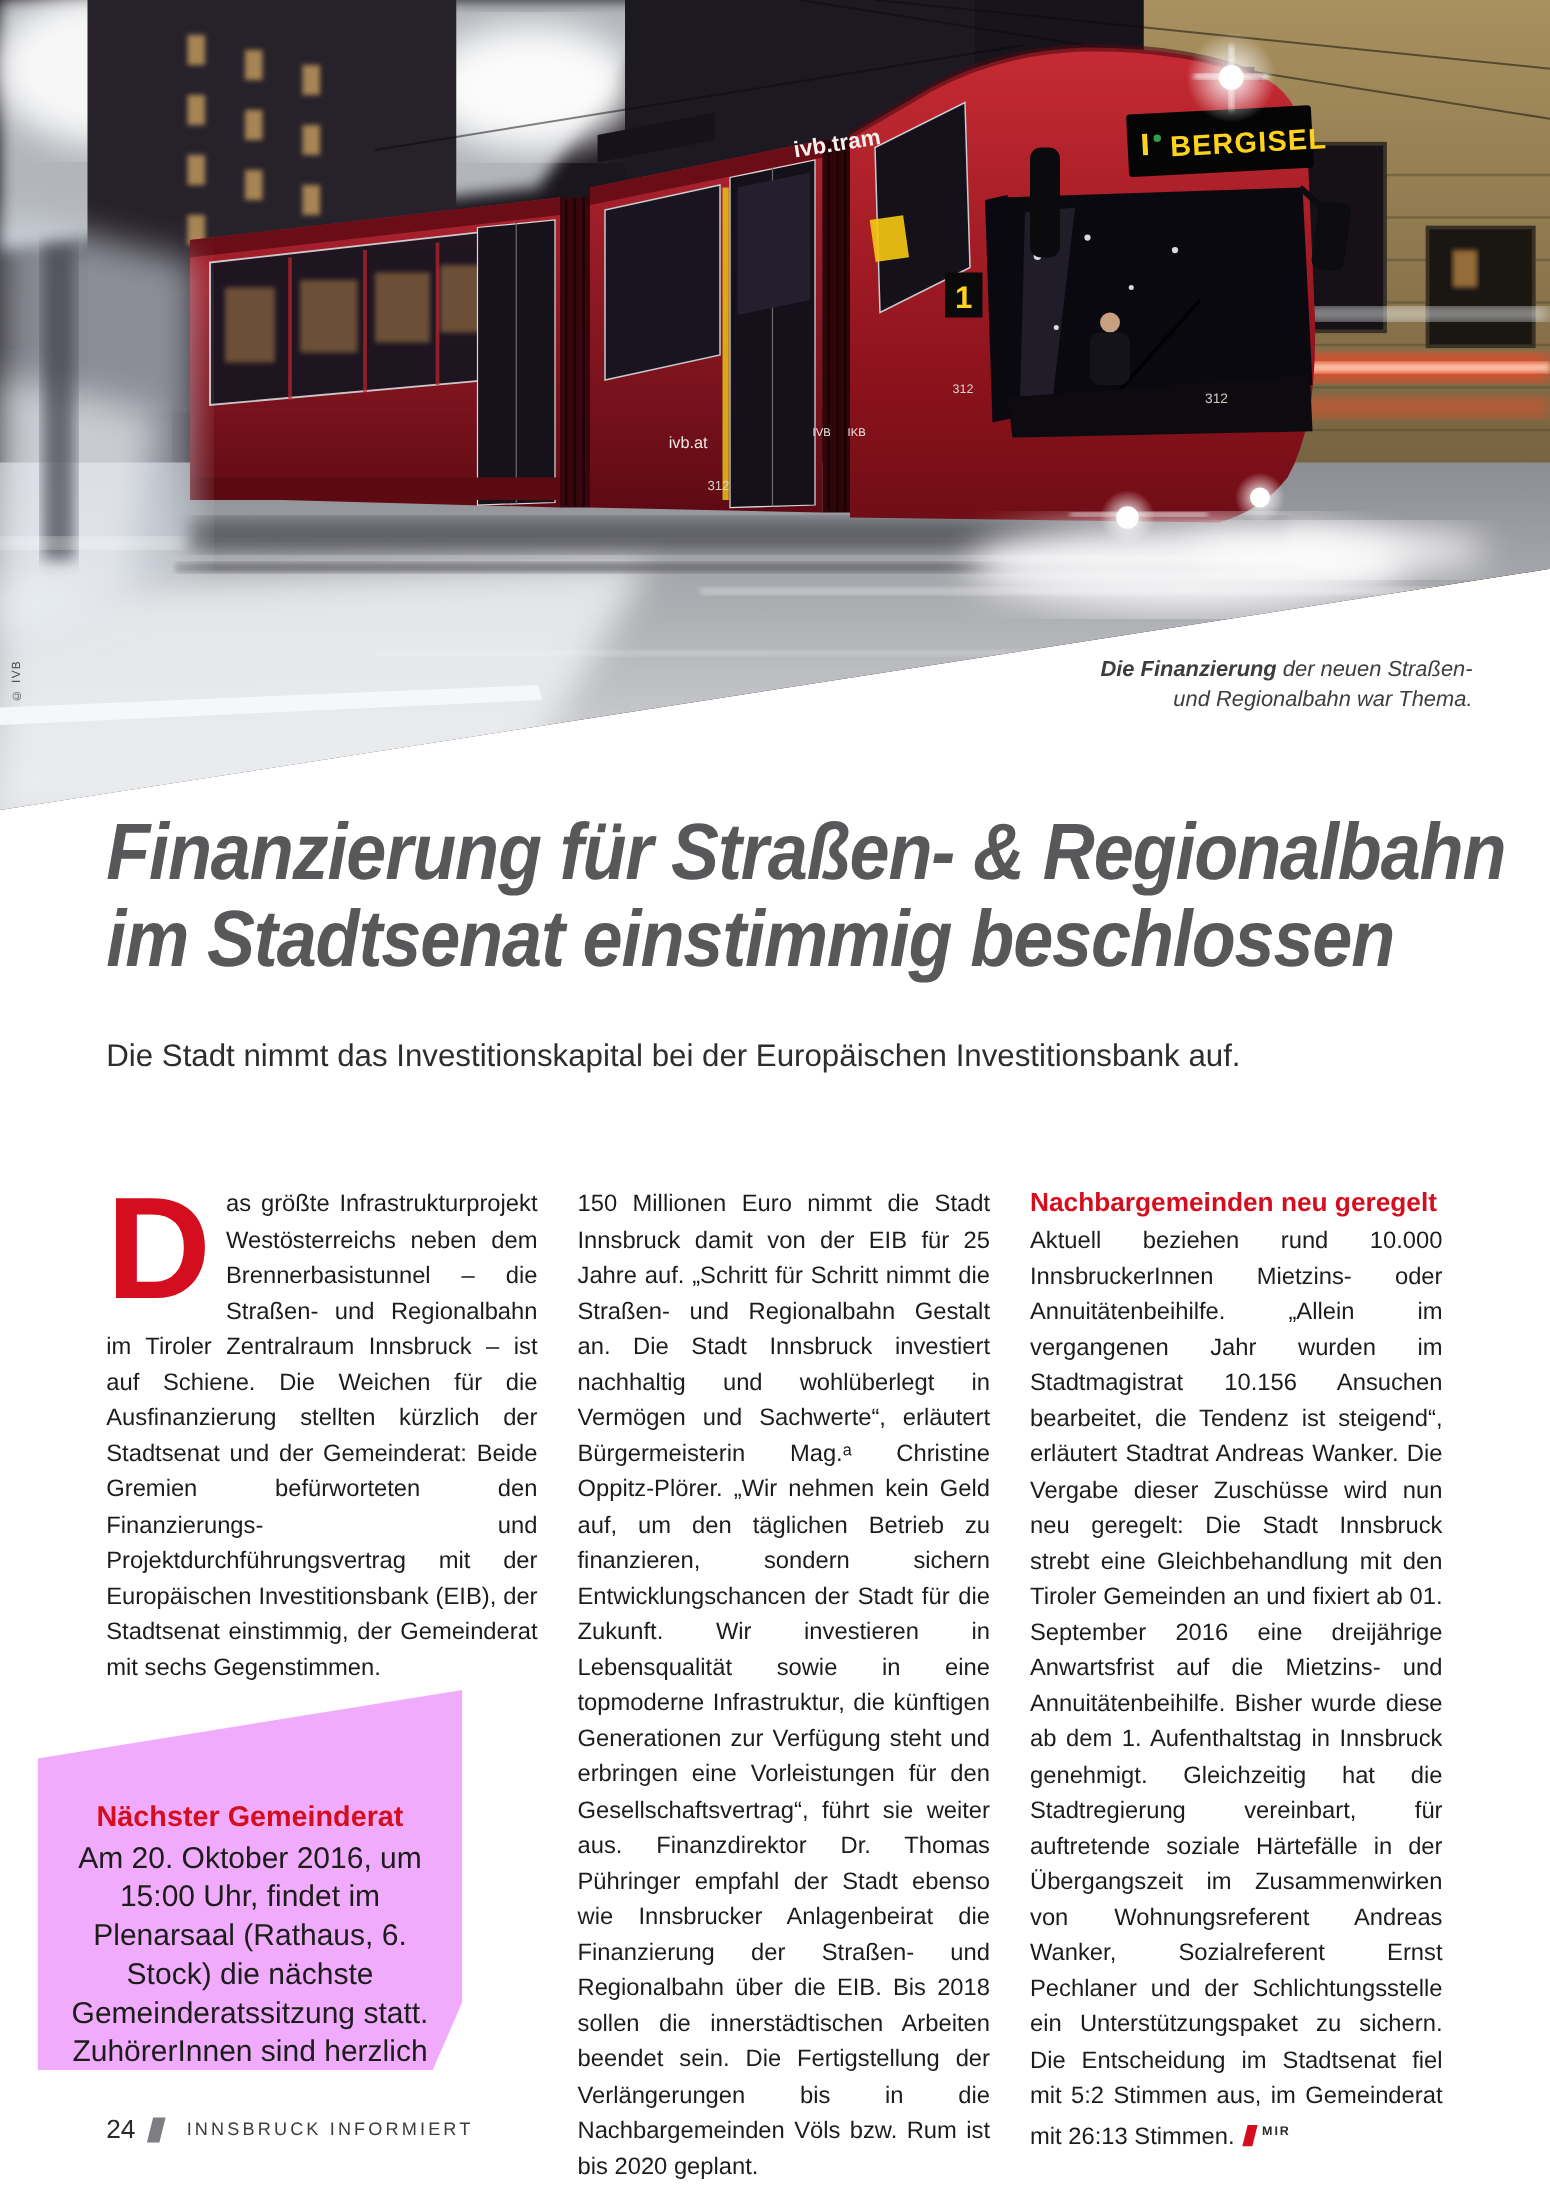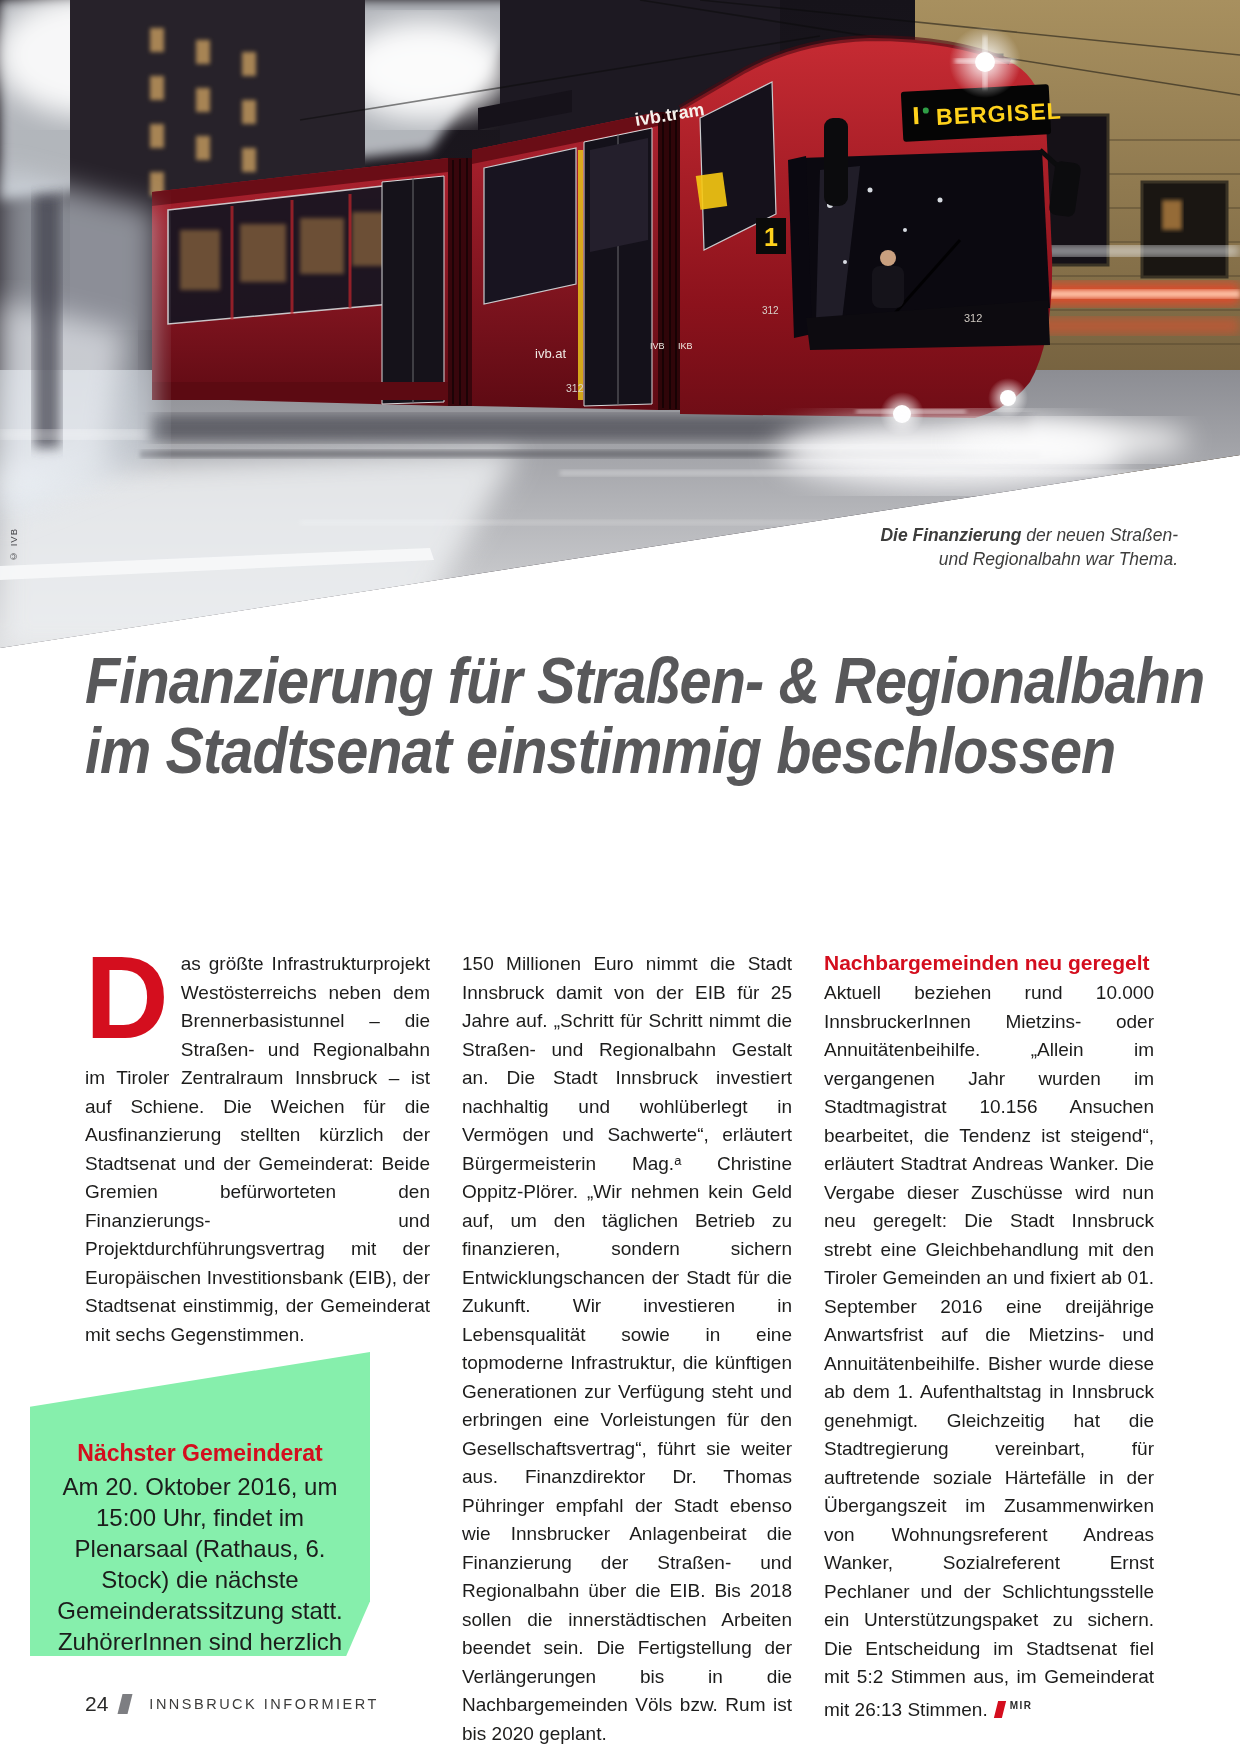--- a/index.html
+++ b/index.html
@@ -34,21 +34,21 @@
   .subhead{margin:0 0 3px 0;font-size:21px;line-height:26px;font-weight:bold;color:#d40e1e;}
   .endmark{white-space:nowrap;}
   .slash{display:inline-block;width:8px;height:17px;transform:skewX(-14deg);
          margin:0 6px 0 8px;vertical-align:-2px;}
   .slash.red{background:#d40e1e;}
   .slash.gray{background:#7d7e82;width:10px;height:20px;vertical-align:-4px;}
   .author{font-size:10px;letter-spacing:1.5px;font-weight:bold;color:#2a2a29;vertical-align:7px;}
 
   
   .infobox{position:absolute;left:30px;top:1352px;width:340px;height:304px;box-sizing:border-box;
-           background:#86efac;clip-path:polygon(0 18%,100% 0,100% 82%,93% 100%,0 100%);
+           background:#f0abfc;clip-path:polygon(0 18%,100% 0,100% 82%,93% 100%,0 100%);
            padding:88px 22px 0;text-align:center;}
   .infobox h3{margin:0 0 4px 0;font-size:23px;color:#d40e1e;font-weight:bold;}
   .infobox p{margin:0;font-size:24px;line-height:31px;color:#1c1c1b;}
 
   
   .footer{position:absolute;left:85px;top:1692px;display:flex;align-items:center;}
   .pagenum{font-size:21px;color:#2a2a29;margin-right:4px;}
   .brand{font-size:14.5px;letter-spacing:2.5px;color:#3c3c3b;margin-left:13px;}
 </style>
 </head>
@@ -273,20 +273,21 @@
     <div><span class="cap-b">Die Finanzierung</span><span> der neuen Straßen-</span></div>
     <div>und Regionalbahn war Thema.</div>
   </div>
 
   <h1 class="headline">
     <span class="hl">Finanzierung für Straßen- &amp; Regionalbahn</span>
     <span class="hl">im Stadtsenat einstimmig beschlossen</span>
   </h1>
 
   <div class="standfirst">
+    <div>Die Stadt nimmt das Investitionskapital bei der Europäischen Investitionsbank auf.</div>
   </div>
 
   <div class="columns">
     <div class="col first">
       <p><span class="dropcap">D</span><span>as größte Infrastrukturprojekt Westösterreichs neben dem Brennerbasistunnel – die Straßen- und Regionalbahn im Tiroler Zentralraum Innsbruck – ist auf Schiene. Die Weichen für die Ausfinanzierung stellten kürzlich der Stadtsenat und der Gemeinderat: Beide Gremien befürworteten den Finanzierungs- und Projektdurchführungsvertrag mit der Europäischen Investitionsbank (EIB), der Stadtsenat einstimmig, der Gemeinderat mit sechs Gegenstimmen.</span></p>
     </div>
     <div class="col">
       <p>150 Millionen Euro nimmt die Stadt Innsbruck damit von der EIB für 25 Jahre auf. „Schritt für Schritt nimmt die Straßen- und Regionalbahn Gestalt an. Die Stadt Innsbruck investiert nachhaltig und wohlüberlegt in Vermögen und Sachwerte“, erläutert Bürgermeisterin Mag.ᵃ Christine Oppitz-Plörer. „Wir nehmen kein Geld auf, um den täglichen Betrieb zu finanzieren, sondern sichern Entwicklungschancen der Stadt für die Zukunft. Wir investieren in Lebensqualität sowie in eine topmoderne Infrastruktur, die künftigen Generationen zur Verfügung steht und erbringen eine Vorleistungen für den Gesellschaftsvertrag“, führt sie weiter aus. Finanzdirektor Dr. Thomas Pühringer empfahl der Stadt ebenso wie Innsbrucker Anlagenbeirat die Finanzierung der Straßen- und Regionalbahn über die EIB. Bis 2018 sollen die innerstädtischen Arbeiten beendet sein. Die Fertigstellung der Verlängerungen bis in die Nachbargemeinden Völs bzw. Rum ist bis 2020 geplant.</p>
     </div>
     <div class="col">

